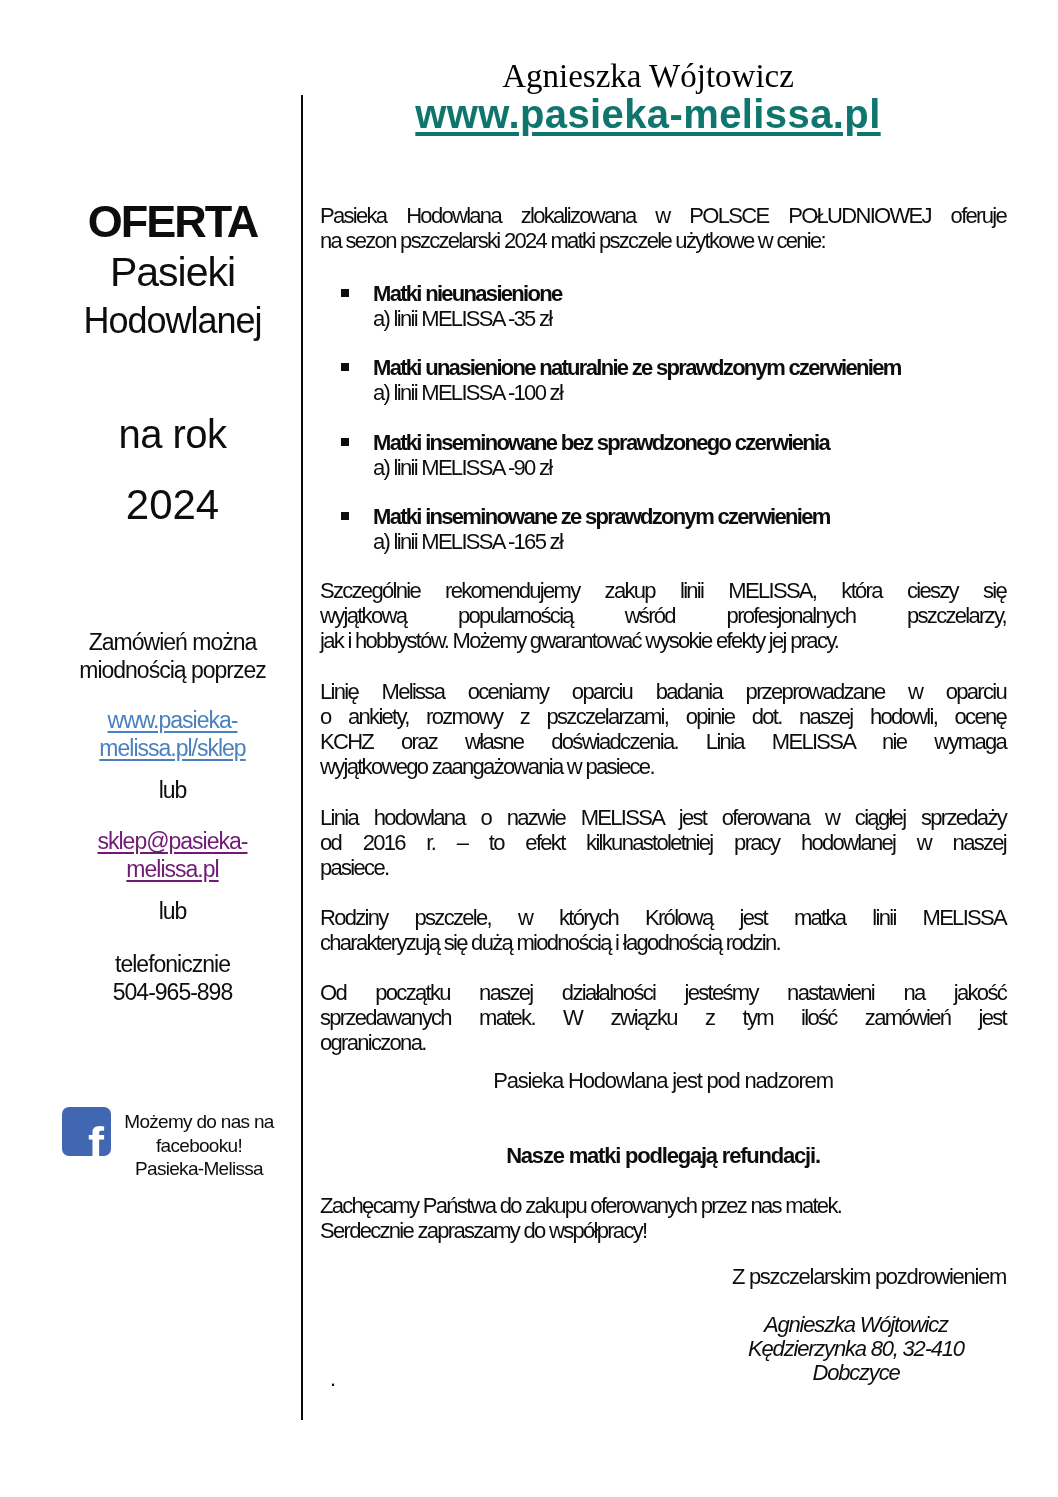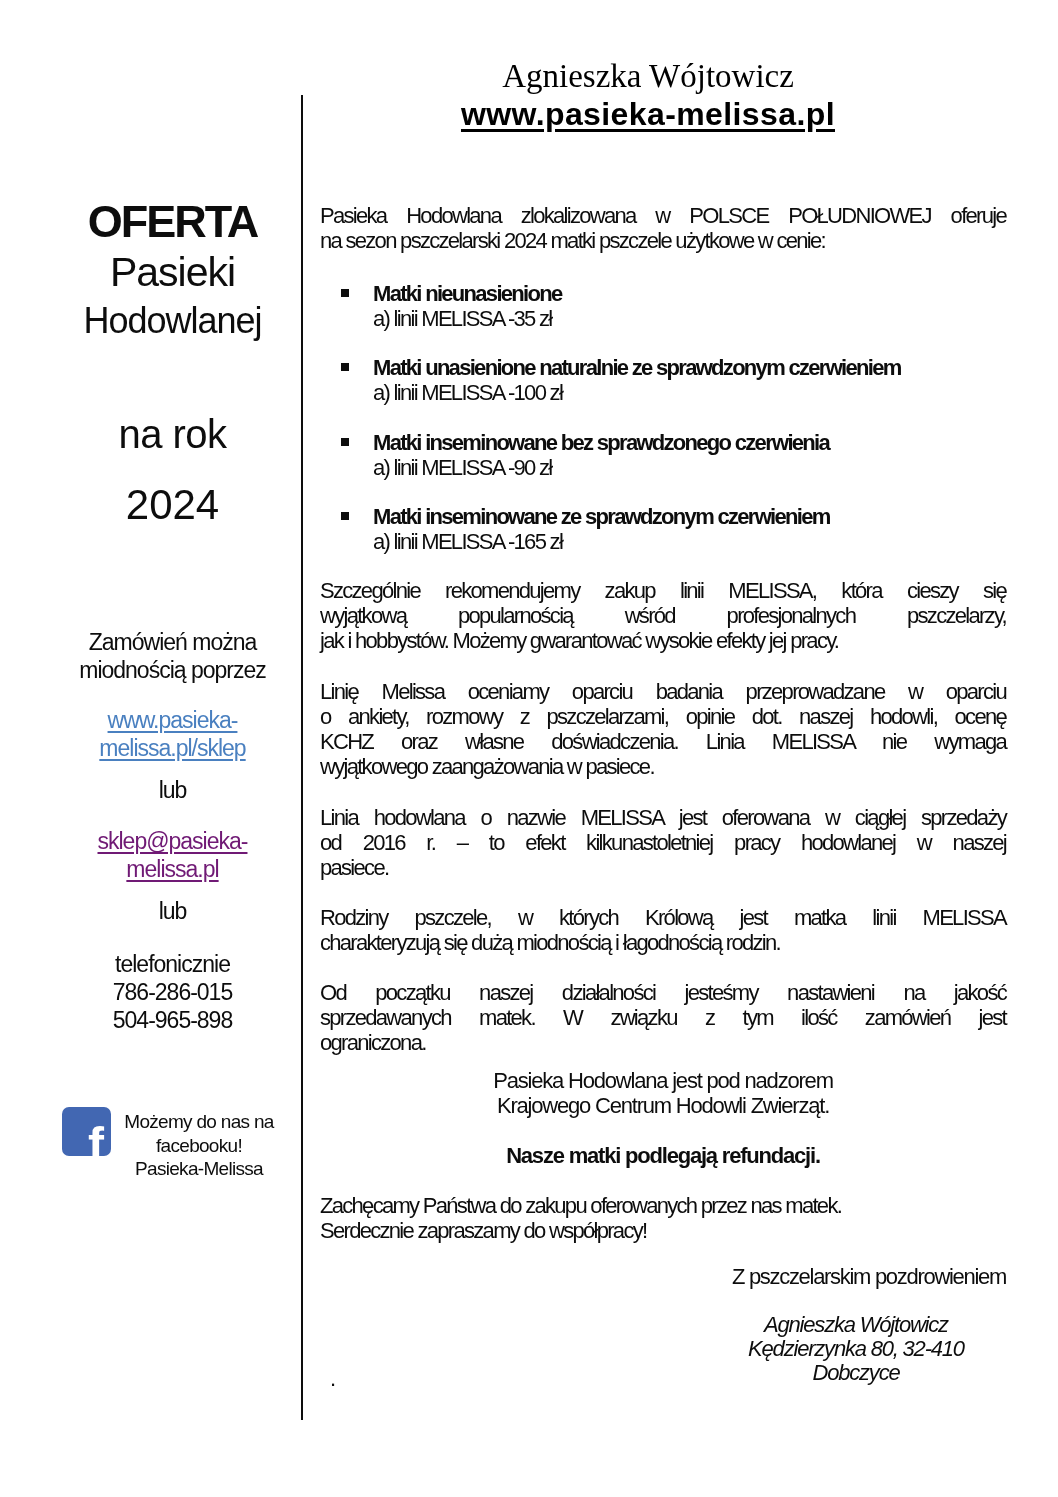--- a/index.html
+++ b/index.html
@@ -17,22 +17,22 @@
     background:#0d0d0d;
   }
   
   .hdr{position:absolute;left:290px;top:56px;width:716px;text-align:center;}
   .hdr-name{
     font-family:"Liberation Serif", serif;
     font-size:33px;line-height:40px;color:#000;
   }
   .hdr-link{
     display:inline-block;
-    font-size:32px;font-weight:bold;letter-spacing:.4px;
-    color:#000000;text-decoration:underline;text-underline-offset:4px;
+    font-size:40px;font-weight:bold;letter-spacing:.4px;
+    color:#0f766e;text-decoration:underline;text-underline-offset:4px;
     line-height:36px;cursor:pointer;
   }
   
   .side{position:absolute;left:55px;top:0;width:235px;text-align:center;}
   .side > div{position:absolute;left:0;width:235px;}
   .t-oferta{top:196px;font-size:45px;font-weight:bold;letter-spacing:-2px;}
   .t-pasieki{top:249px;font-size:41px;letter-spacing:-1px;}
   .t-hodow{top:300px;font-size:36px;letter-spacing:-1px;}
   .t-narok{top:368px;font-size:40px;letter-spacing:-.5px;margin-top:44px;}
   .t-2024{top:481px;font-size:42px;letter-spacing:0;}
@@ -119,21 +119,20 @@
 
     <div class="s-txt s-link2">
       <div>sklep@pasieka-</div>
       <div>melissa.pl</div>
     </div>
 
     <div class="s-txt s-lub2">lub</div>
 
     <div class="s-txt s-phone">
       <div>telefonicznie</div>
-      <div>786-286-015</div>
       <div>504-965-898</div>
     </div>
   </div>
 
   <div class="fb">
     <div class="fb-icon">
         <span>f</span>
       </div>
     <div class="fb-text">
       <div>Możemy do nas na</div>
@@ -195,21 +194,20 @@
     </div>
 
     <div class="m-p6">
       <div class="jl">Od początku naszej działalności jesteśmy nastawieni na jakość</div>
       <div class="jl">sprzedawanych matek. W związku z tym ilość zamówień jest</div>
       <div>ograniczona.</div>
     </div>
 
     <div class="m-sup">
       <div>Pasieka Hodowlana jest pod nadzorem</div>
-      <div>Krajowego Centrum Hodowli Zwierząt.</div>
     </div>
 
     <div class="m-refund">Nasze matki podlegają refundacji.</div>
 
     <div class="m-inv">
       <div>Zachęcamy Państwa do zakupu oferowanych przez nas matek.</div>
       <div>Serdecznie zapraszamy do współpracy!</div>
     </div>
 
     <div class="m-close">Z pszczelarskim pozdrowieniem</div>

